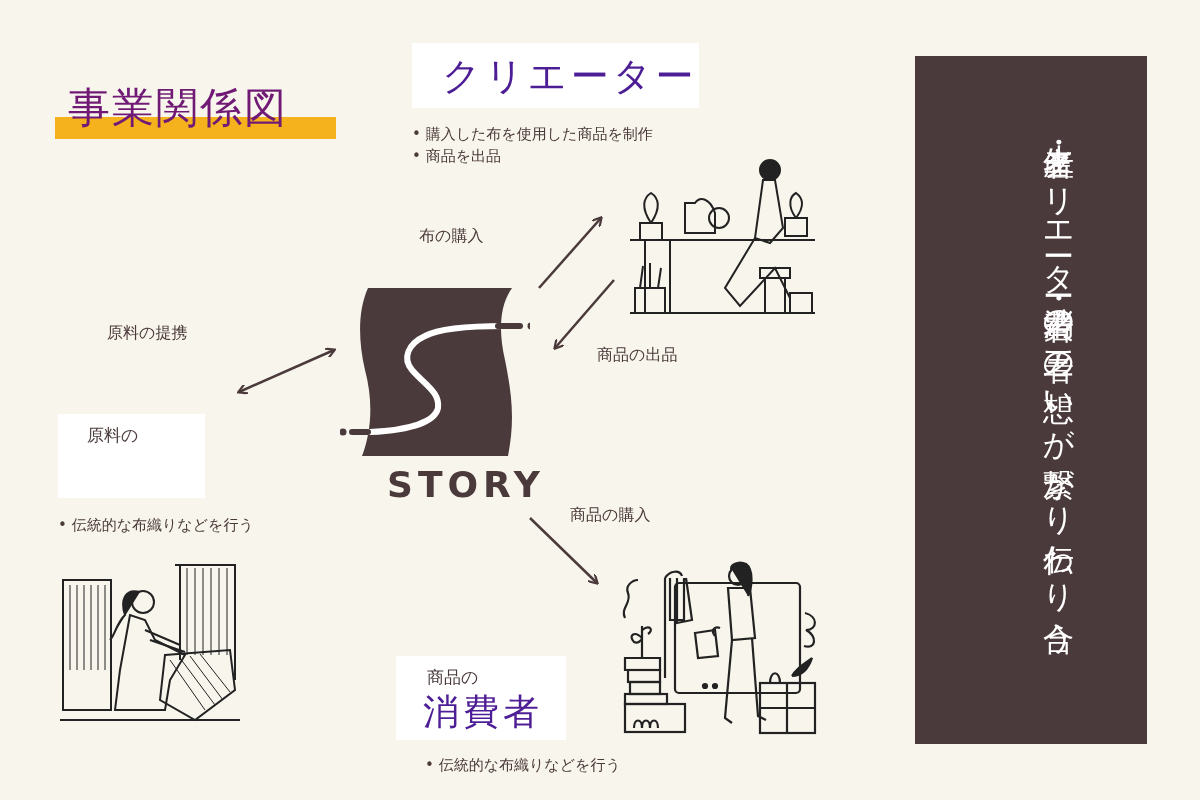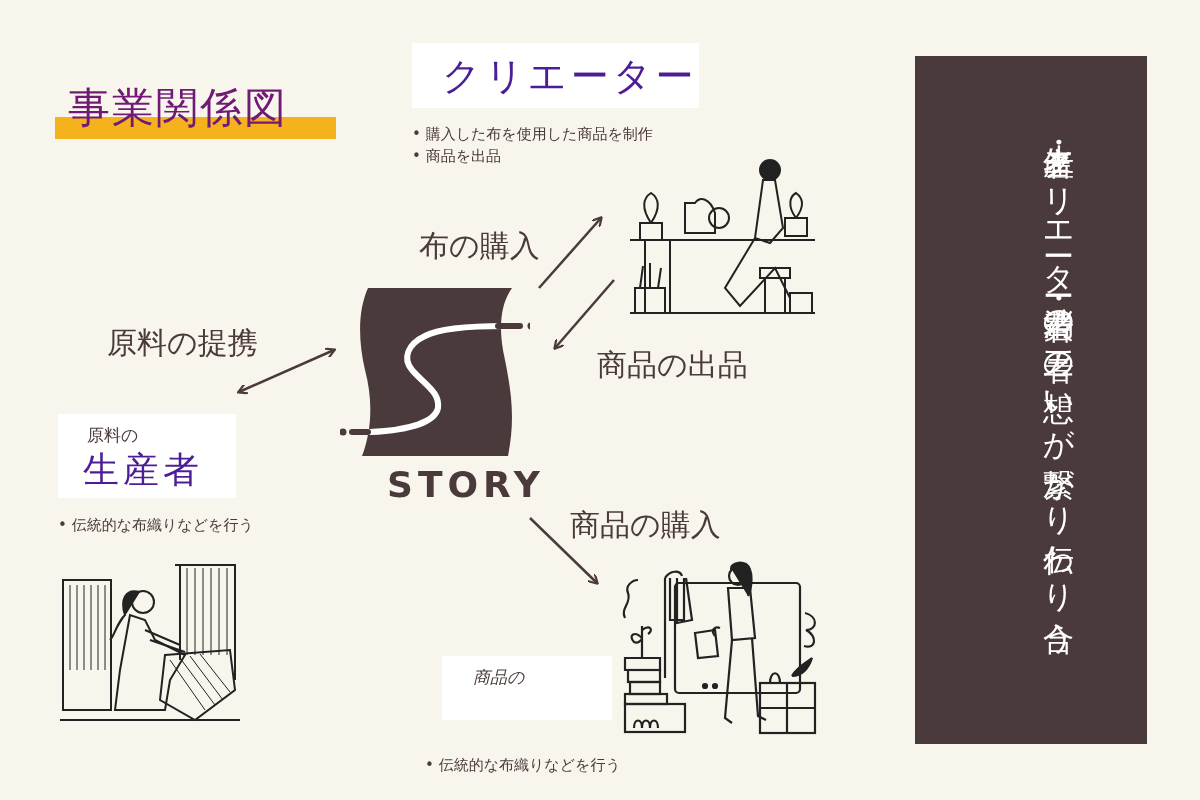--- a/index.html
+++ b/index.html
@@ -13,21 +13,21 @@
   .title-bar { left:55px; top:117px; width:281px; height:22px; background:#f5b21c; }
   .title-text { left:68px; top:80px; font-size:42px; letter-spacing:2px; color:#701a75; font-weight:500; }
 
   .role-box { background:#ffffff; }
   .role-name { color:#4c1d95; font-size:40px; letter-spacing:4px; }
   .role-sub { color:#4a3a3a; font-size:17px; }
 
   .bullets { list-style:none; margin:0; padding:0; font-size:15px; color:#4a3a3a; line-height:22px; font-family:"DejaVu Sans", sans-serif; }
   .bullets li::before { content:"• "; }
 
-  .flow-label { font-size:30px; color:#4a3a3a;font-family:Liberation Mono, monospace; }
+  .flow-label { font-size:16px; color:#4a3a3a;font-family:Liberation Mono, monospace; }
 
   .panel { left:915px; top:56px; width:232px; height:688px; background:#4b3a3b; }
   .panel-text {
     position:absolute; top:64px; right:60px;
     writing-mode:vertical-rl; color:#ffffff; font-size:31px; line-height:56px; letter-spacing:2px;
   }
 
   .logo-text { left:352px; top:464px; font-family:"DejaVu Sans", sans-serif; font-weight:bold; font-size:36px; letter-spacing:5px; color:#4b3a3b;margin-left:35px; }
   svg { position:absolute; }
 </style>
@@ -89,23 +89,22 @@
 <svg style="left:340px;top:280px;" width="190" height="185" viewBox="0 0 190 185">
   <path d="M28 8 L172 8 C160 25 158 50 165 80 C172 115 175 140 168 176 L22 176 C32 150 33 120 25 90 C18 60 18 30 28 8 Z" fill="#4b3a3b"></path>
   <path d="M165 46 C130 46 100 48 85 56 C68 64 62 78 72 90 C85 105 100 112 98 128 C95 142 70 150 30 152" fill="none" stroke="#ffffff" stroke-width="6" stroke-linecap="round"></path>
   <path d="M158 46 L180 46" stroke="#4b3a3b" stroke-width="6" stroke-linecap="round"></path>
   <circle cx="191" cy="46" r="3.5" fill="#4b3a3b"></circle>
   <path d="M28 152 L12 152" stroke="#4b3a3b" stroke-width="6" stroke-linecap="round"></path>
   <circle cx="3" cy="152" r="3.5" fill="#4b3a3b"></circle>
 </svg>
 <div class="abs logo-text">STORY</div>
 
-<div class="abs role-box" style="left:58px;top:414px;width:178px;height:84px;">
+<div class="abs role-box" style="left:58px;top:414px;width:147px;height:84px;">
   <div class="role-sub" style="position:absolute;left:29px;top:10px;">原料の</div>
-  <div class="role-name" style="position:absolute;left:25px;top:32px;font-size:36px;">生産者</div>
 </div>
 <ul class="abs bullets" style="left:58px;top:514px;">
   <li>伝統的な布織りなどを行う</li>
 </ul>
 
 <svg style="left:55px;top:560px;" width="190" height="165" viewBox="0 0 190 165" fill="none" stroke="#222" stroke-width="2">
   <rect x="8" y="20" width="48" height="130"></rect>
   <g stroke-width="1">
     <line x1="15" y1="25" x2="15" y2="110"></line>
       <line x1="22" y1="25" x2="22" y2="110"></line>
@@ -130,22 +129,23 @@
   <path d="M110 95 L175 90 L180 130 L140 160 L105 140 Z"></path>
   <g stroke-width="1">
     <line x1="115" y1="100" x2="150" y2="150"></line>
       <line x1="125" y1="98" x2="160" y2="145"></line>
     <line x1="135" y1="96" x2="168" y2="140"></line>
       <line x1="145" y1="94" x2="175" y2="132"></line>
   </g>
   <line x1="5" y1="160" x2="185" y2="160"></line>
 </svg>
 
-<div class="abs role-box" style="left:442px;top:656px;width:170px;height:64px;font-style:italic;">
+<div class="abs role-box" style="left:396px;top:656px;width:170px;height:84px;">
   <div class="role-sub" style="position:absolute;left:31px;top:10px;">商品の</div>
+  <div class="role-name" style="position:absolute;left:27px;top:32px;font-size:36px;">消費者</div>
 </div>
 <ul class="abs bullets" style="left:425px;top:754px;">
   <li>伝統的な布織りなどを行う</li>
 </ul>
 
 <svg style="left:620px;top:558px;" width="200" height="180" viewBox="0 0 200 180" fill="none" stroke="#222" stroke-width="2.2">
   <rect x="55" y="25" width="125" height="110" rx="4"></rect>
   <circle cx="85" cy="128" r="2" fill="#222"></circle>
     <circle cx="95" cy="128" r="2" fill="#222"></circle>
   <line x1="45" y1="20" x2="45" y2="120"></line>

